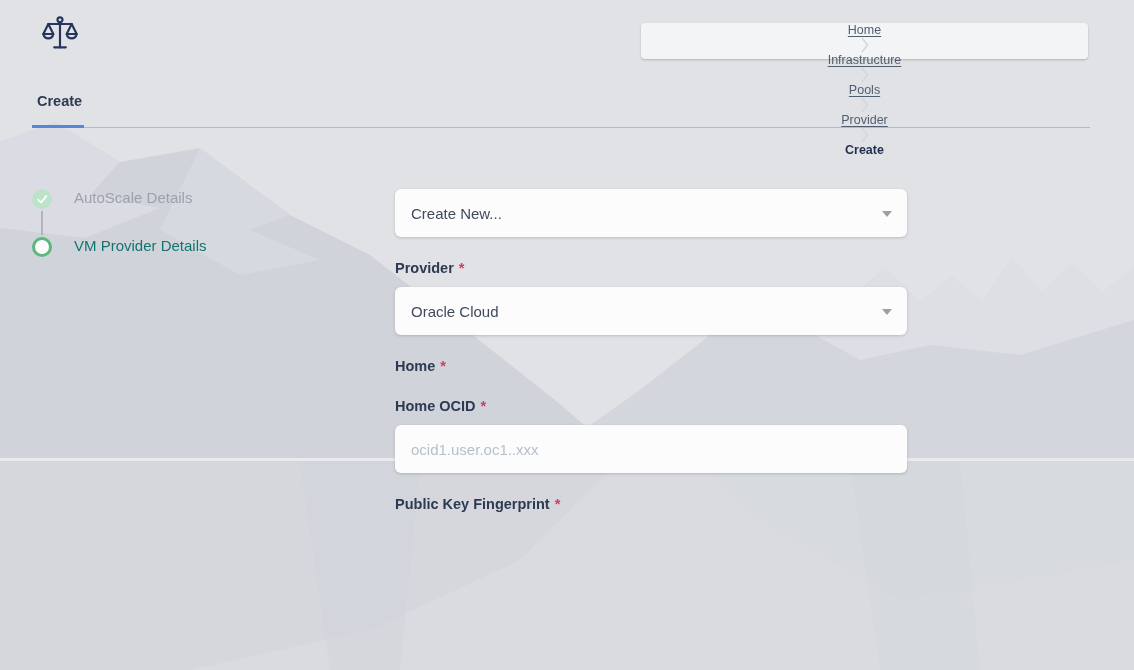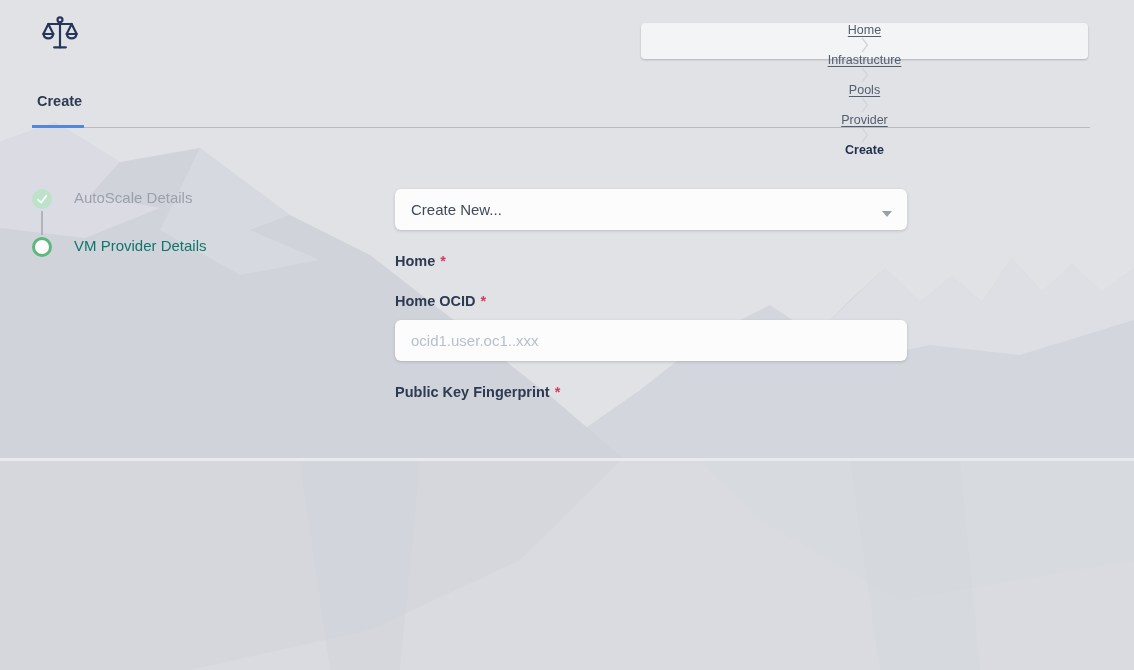--- a/index.html
+++ b/index.html
@@ -44,21 +44,21 @@
   .step-connector { position:absolute; left:9px; top:22px; width:2px; height:24px; background:#b3b4ba; }
   .step-label { margin-left:22px; font-size:15px; white-space:nowrap; }
   .label-done { color:#9ba1ac; }
   .label-active { color:#0f766e; }
   
   .form { position:absolute; left:395px; top:189px; width:512px; z-index:2; }
   .field { margin-bottom:23px; }
   .field-label { font-size:14.5px; font-weight:bold; color:#2c3a52; margin-bottom:10px; height:17px; }
   .req { color:#d23b63; margin-left:5px; font-weight:bold; }
   .control {
-    height:41px; width:100%;
+    height:48px; width:100%;
     background:#fcfcfd; border:none; border-radius:6px;
     box-shadow:0 1px 3px rgba(50,55,70,.22);
     display:flex; align-items:center; position:relative;
     padding:0 16px; font-size:15px; color:#404a5a;
     font-family:"Liberation Sans", sans-serif;
   }
   .control.select { cursor:pointer; }
   input.control { outline:none; }
   input.control::placeholder { color:#b7bfcb; opacity:1; }
   .caret {
@@ -157,20 +157,27 @@
 <div class="form">
 
   <div class="field">
     <div class="control select">
       <span>Create New...</span>
       <span class="caret"></span>
     </div>
   </div>
 
   <div class="field">
+    <div class="field-label">
+      <span>Provider</span><span class="req">*</span>
+    </div>
+    <div class="control select">
+      <span>Oracle Cloud</span>
+      <span class="caret"></span>
+    </div>
   </div>
 
   <div class="field">
     <div class="field-label">
       <span>Home</span><span class="req">*</span>
     </div>
   </div>
 
   <div class="field">
     <div class="field-label">

